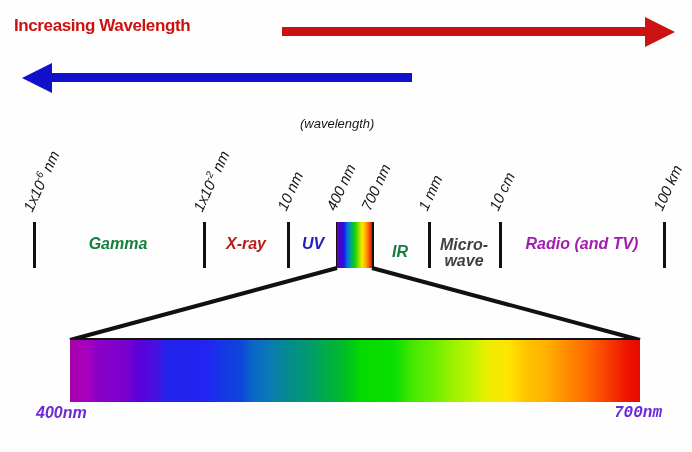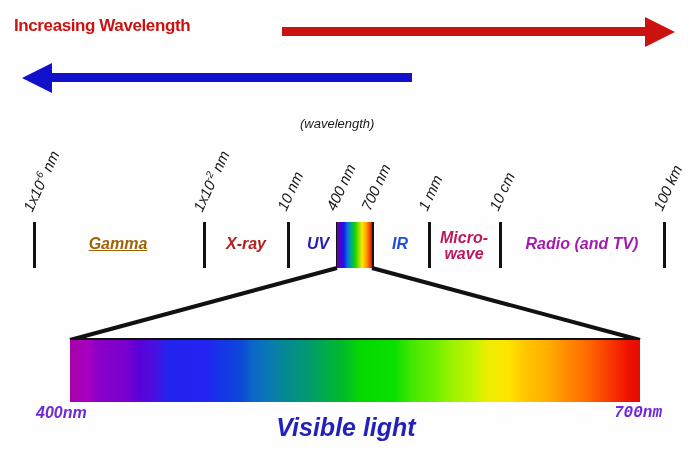--- a/index.html
+++ b/index.html
@@ -216,34 +216,33 @@
       <div class="tick-label" style="left: 430px; top: 196px;">1 mm</div>
       <div class="tick" style="left: 499px;"></div>
       <div class="tick-label" style="left: 501px; top: 196px;">10 cm</div>
       <div class="tick" style="left: 663px;"></div>
       <div class="tick-label" style="left: 665px; top: 196px;">100 km</div>
     </div>
 
   <div id="mini-spectrum"></div>
 
   <div id="bands-layer">
-      <div class="band" style="left: 63px; width: 110px; top: 236px; color: #a16207; text-decoration: underline;">Gamma</div>
+      <div class="band" style="left: 63px; width: 110px; top: 236px; color: #15803d;">Gamma</div>
       <div class="band" style="left: 211px; width: 70px; top: 236px; color: #b91c1c;">X-ray</div>
-      <div class="band" style="left: 290px; width: 56px; top: 236px; color: rgb(34, 34, 187);">UV</div>
-      <div class="band" style="left: 375px; width: 50px; top: 236px; color: #1d4ed8; font-style: italic;">IR</div>
-      <div class="band" style="left: 432px; width: 64px; top: 230px; color: #be185d;">Micro-
+      <div class="band" style="left: 290px; width: 46px; top: 236px; color: rgb(34, 34, 187);">UV</div>
+      <div class="band" style="left: 375px; width: 50px; top: 244px; color: #15803d; font-style: italic;">IR</div>
+      <div class="band" style="left: 432px; width: 64px; top: 237px; color: #404040;">Micro-
 wave</div>
       <div class="band" style="left: 507px; width: 150px; top: 236px; color: #a21caf;">Radio (and TV)</div>
     </div>
 
   <svg id="funnel" viewBox="0 0 692 95" preserveAspectRatio="none">
     <line x1="337" y1="13" x2="70" y2="85" stroke="#111111" stroke-width="4"></line>
     <line x1="372" y1="13" x2="640" y2="85" stroke="#111111" stroke-width="4"></line>
   </svg>
 
   <div id="bar-top-edge"></div>
   <div id="visible-bar"></div>
 
   <div id="nm-left">400nm</div>
   <div id="nm-right">700nm</div>
-  <div id="visible-light-label">Visible light</div>
 
 </div>
 
 </body></html>

